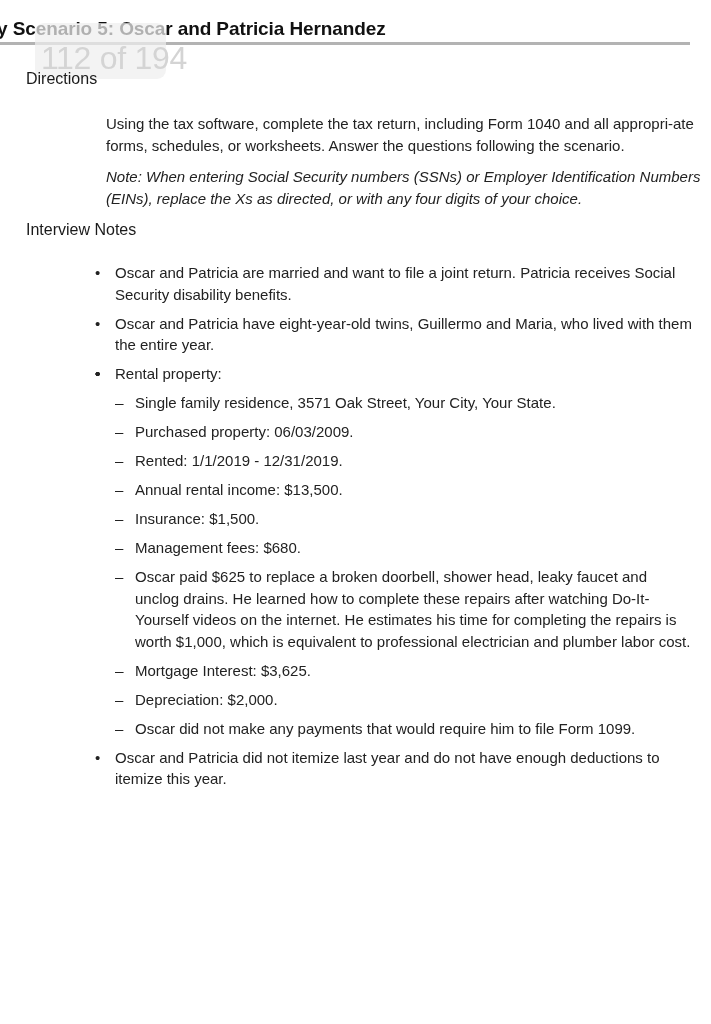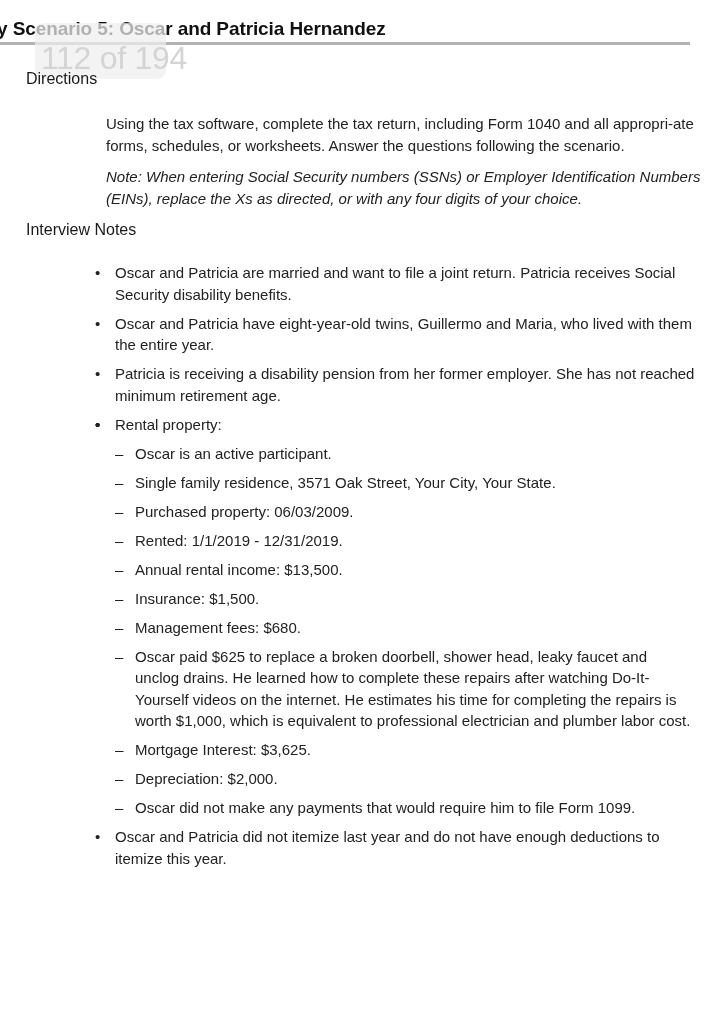--- a/index.html
+++ b/index.html
@@ -51,25 +51,25 @@
 
 <h2 style="left:26px; top:70px;">Directions</h2>
 <p class="para" style="top:102px;">Using the tax software, complete the tax return, including Form 1040 and all appropri-ate forms, schedules, or worksheets. Answer the questions following the scenario.</p>
 <p class="para note" style="top:155px;">Note: When entering Social Security numbers (SSNs) or Employer Identification Numbers (EINs), replace the Xs as directed, or with any four digits of your choice.</p>
 
 <h2 style="left:26px; top:221px;">Interview Notes</h2>
 
 <ul class="notes" id="notes">
     <li class="item lvl1" style="margin-top: 0px;"><span class="marker">•</span><span>Oscar and Patricia are married and want to file a joint return. Patricia receives Social Security disability benefits.</span></li>
     <li class="item lvl1" style="margin-top: 7.5px;"><span class="marker">•</span><span>Oscar and Patricia have eight-year-old twins, Guillermo and Maria, who lived with them the entire year.</span></li>
-    <li class="item lvl1" style="margin-top: 7.5px;"><span class="marker">•</span><span>Patricia is receiving a disability pension from her former employer. She has not reached minimum retirement age.</span></li>
+    <li class="item lvl1" style="margin-top: 7.5px;"><span class="marker">•</span></li>
     <li class="item lvl1" style="margin-top: 7.5px;"><span class="marker">•</span></li>
     <li class="item lvl1" style="margin-top: 7.5px;"><span class="marker">•</span></li>
     <li class="item lvl1" style="margin-top: 7.5px;"><span class="marker">•</span><span>Rental property:</span></li>
-    <li class="item lvl2" style="margin-top: 7.5px;"><span class="marker">–</span><span>Oscar is an active participant.</span></li>
+    <li class="item lvl2" style="margin-top: 7.5px;"><span class="marker">–</span></li>
     <li class="item lvl2" style="margin-top: 7.5px;"><span class="marker">–</span><span>Single family residence, 3571 Oak Street, Your City, Your State.</span></li>
     <li class="item lvl2" style="margin-top: 7.5px;"><span class="marker">–</span><span>Purchased property: 06/03/2009.</span></li>
     <li class="item lvl2" style="margin-top: 7.5px;"><span class="marker">–</span><span>Rented: 1/1/2019 - 12/31/2019.</span></li>
     <li class="item lvl2" style="margin-top: 7.5px;"><span class="marker">–</span><span>Annual rental income: $13,500.</span></li>
     <li class="item lvl2" style="margin-top: 7.5px;"><span class="marker">–</span><span>Insurance: $1,500.</span></li>
     <li class="item lvl2" style="margin-top: 7.5px;"><span class="marker">–</span><span>Management fees: $680.</span></li>
     <li class="item lvl2" style="margin-top: 7.5px;"><span class="marker">–</span><span>Oscar paid $625 to replace a broken doorbell, shower head, leaky faucet and unclog drains. He learned how to complete these repairs after watching Do-It-Yourself videos on the internet. He estimates his time for completing the repairs is worth $1,000, which is equivalent to professional electrician and plumber labor cost.</span></li>
     <li class="item lvl2" style="margin-top: 7.5px;"><span class="marker">–</span></li>
     <li class="item lvl2" style="margin-top: 7.5px;"><span class="marker">–</span><span>Mortgage Interest: $3,625.</span></li>
     <li class="item lvl2" style="margin-top: 7.5px;"><span class="marker">–</span><span>Depreciation: $2,000.</span></li>

